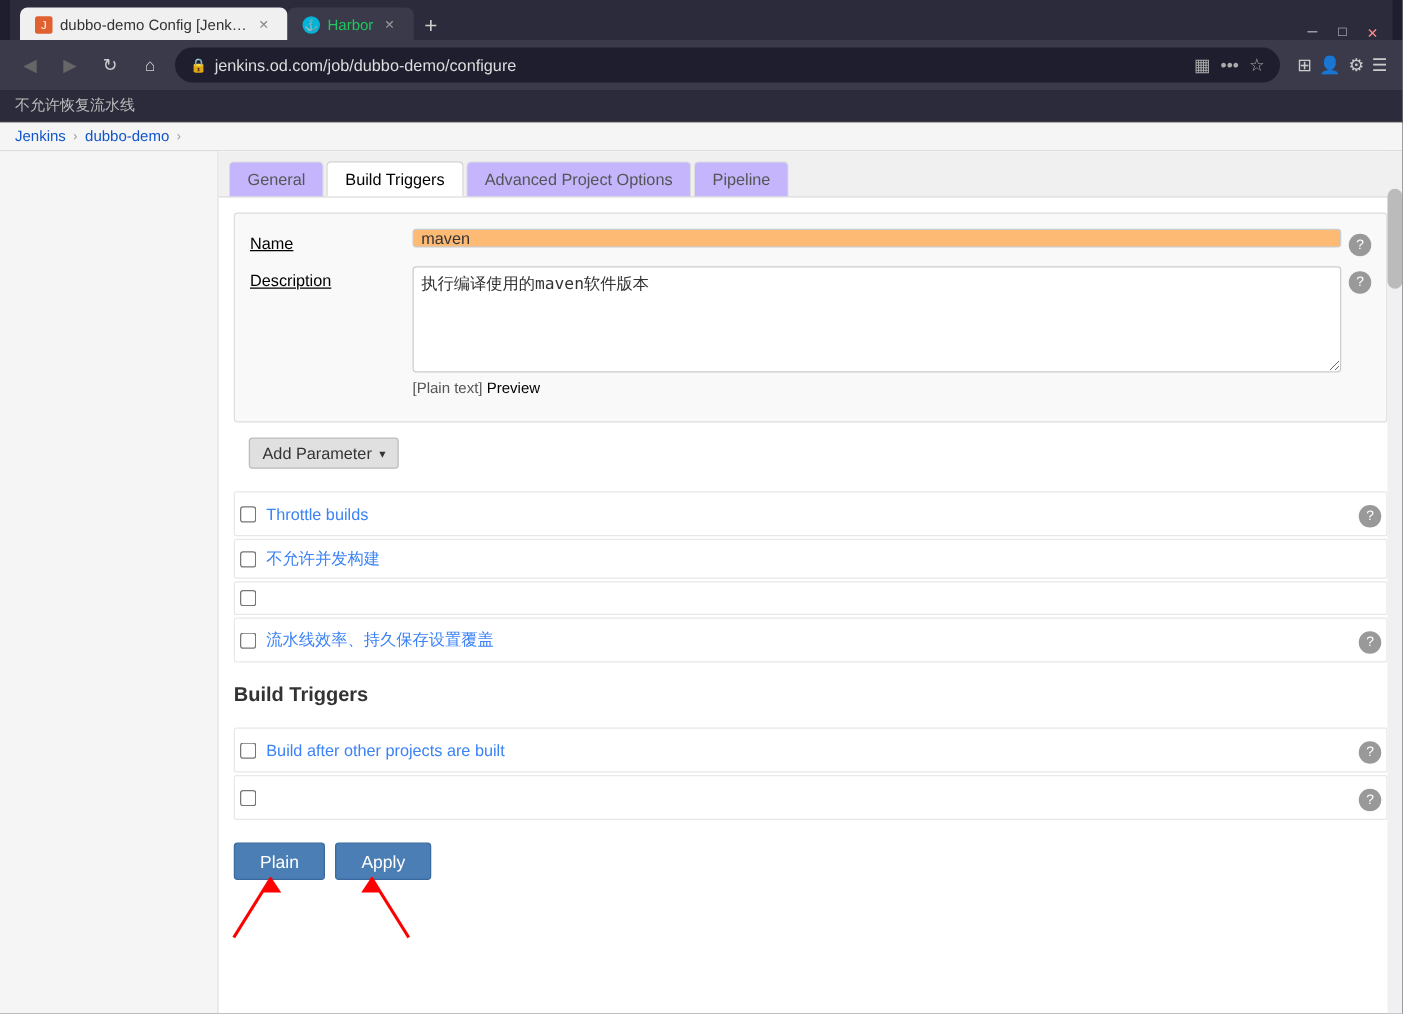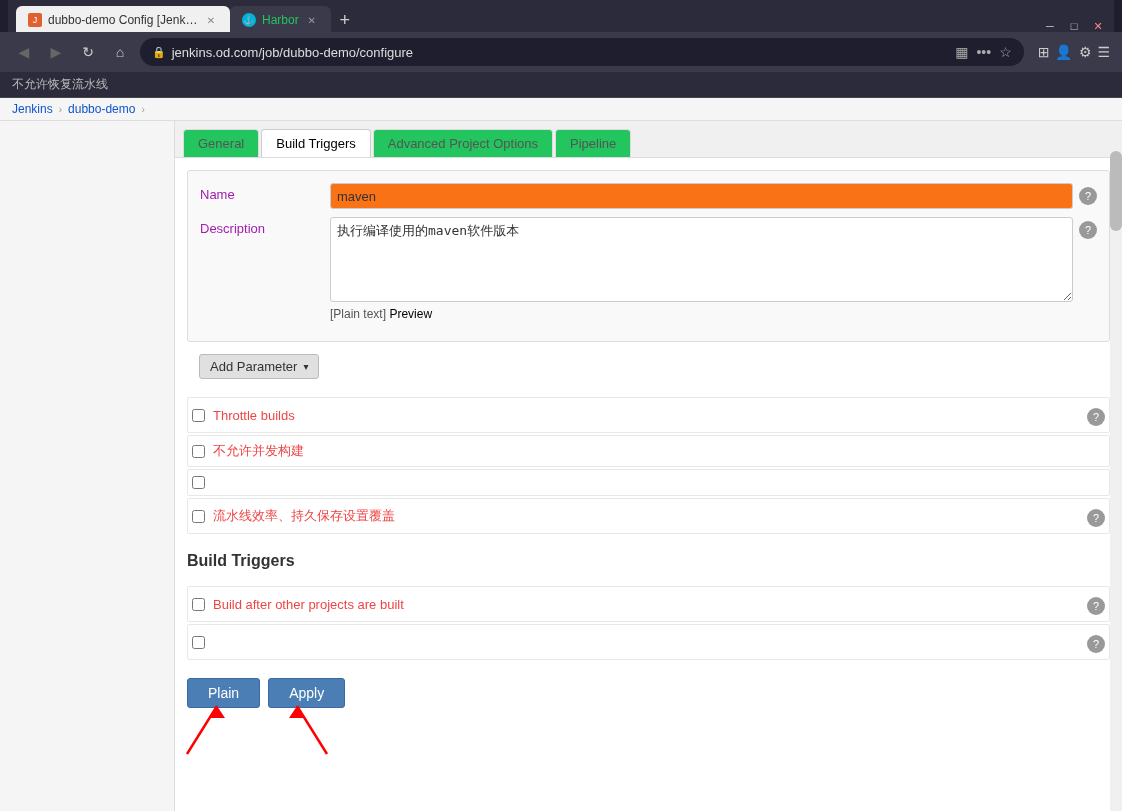--- a/index.html
+++ b/index.html
@@ -162,21 +162,21 @@
       border-bottom: 1px solid #ddd;
       padding: 8px 8px 0;
     }
 
     .config-tab {
       padding: 6px 14px;
       font-size: 13px;
       cursor: pointer;
       border: 1px solid #ddd;
       border-bottom: none;
-      background: #22c55e;
+      background: #c4b5fd;
       color: #555;
       border-radius: 4px 4px 0 0;
       margin-right: 2px;
     }
     .config-tab.active {
       background: #fff;
       color: #000;
       border-color: #ccc;
     }
 
@@ -195,23 +195,24 @@
 
     .form-row {
       display: flex;
       margin-bottom: 8px;
       align-items: flex-start;
     }
 
     .form-label {
       width: 130px;
       font-size: 13px;
-      color: #a21caf;
+      color: #000000;
       padding-top: 4px;
       flex-shrink: 0;
+      text-decoration: underline;
     }
 
     .form-control-wrap {
       flex: 1;
       position: relative;
     }
 
     .form-textarea {
       width: 100%;
       border: 1px solid #ccc;
@@ -222,23 +223,23 @@
       resize: vertical;
       color: #333;
     }
 
     .form-input {
       width: 100%;
       border: 1px solid #ccc;
       border-radius: 3px;
       padding: 4px 6px;
       font-size: 13px;
-      background: #f97316;
+      background: #fdba74;
       color: #333;
-      height: 26px;
+      height: 15px;
     }
 
     .help-icon {
       width: 18px; height: 18px;
       border-radius: 50%;
       background: #999;
       color: #fff;
       font-size: 11px;
       display: flex; align-items: center; justify-content: center;
       margin-left: 6px;
@@ -287,21 +288,21 @@
       border-radius: 2px;
     }
 
     .checkbox-row input[type="checkbox"] {
       margin-right: 8px;
       cursor: pointer;
     }
 
     .checkbox-label {
       font-size: 13px;
-      color: #ef4444;
+      color: #3b82f6;
       flex: 1;
     }
 
     
     .section-heading {
       font-size: 16px;
       font-weight: bold;
       color: #333;
       margin: 12px 0 8px;
       padding-bottom: 4px;

